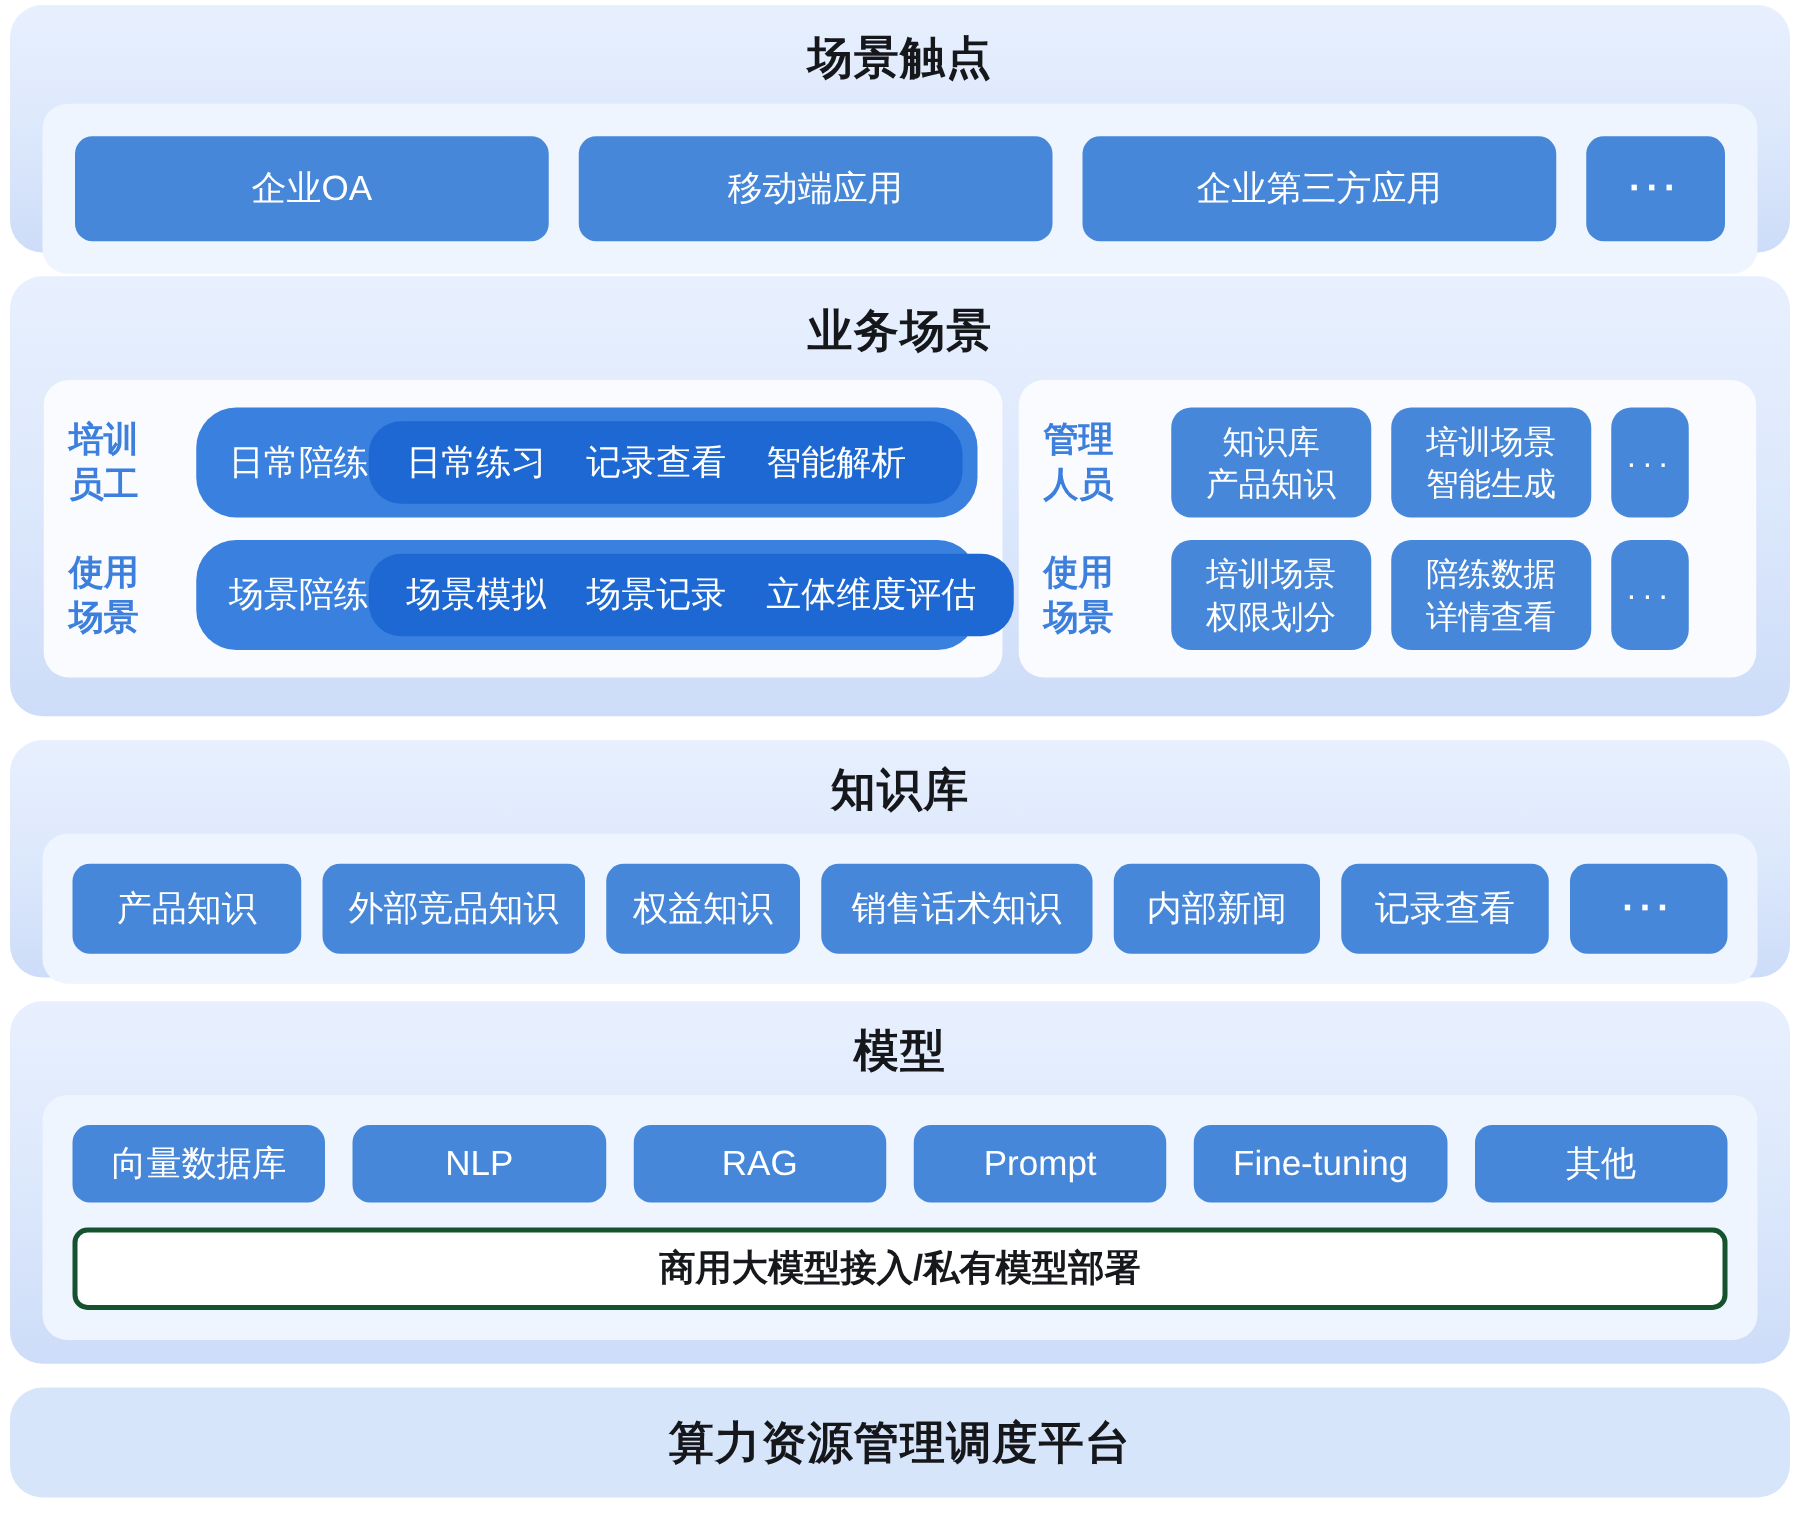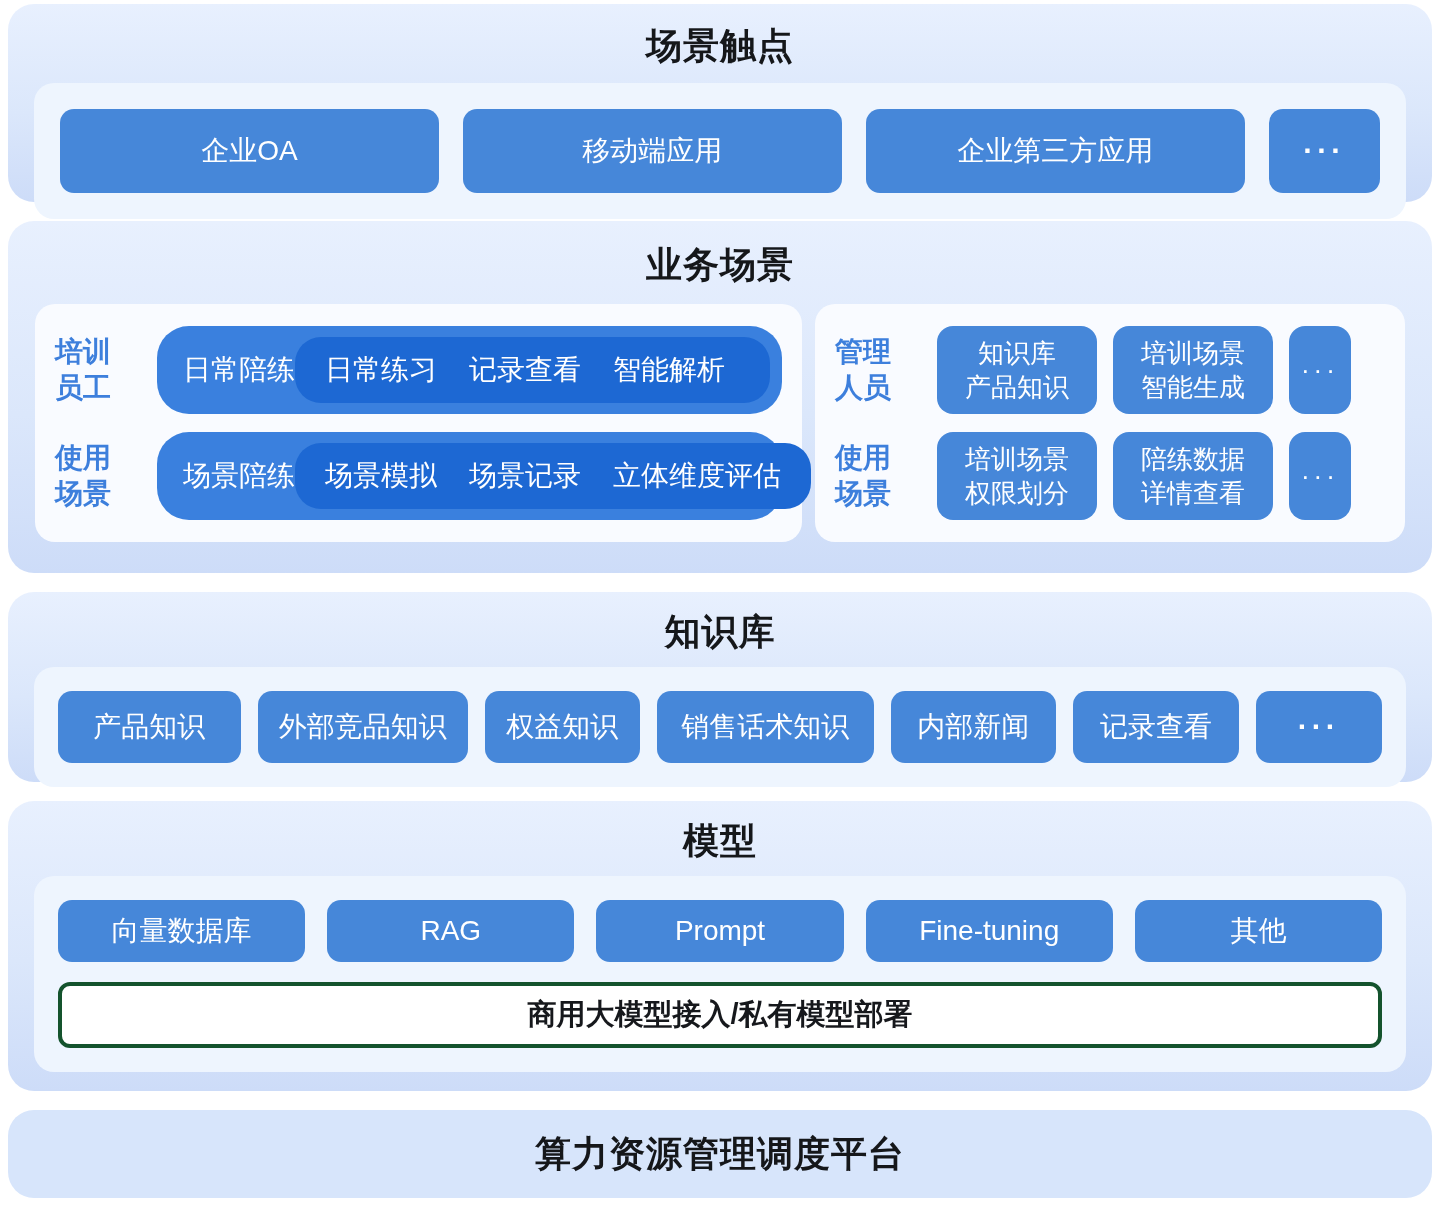--- a/index.html
+++ b/index.html
@@ -205,20 +205,21 @@
     <div class="btn k6">记录查看</div>
     <div class="btn k7 dots">···</div>
   </div>
 </section>
 
 <section class="layer has-strip s4">
   <div class="title">模型</div>
   <div class="card">
     <div class="btnrow">
       <div class="btn">向量数据库</div>
+      <div class="btn">NLP</div>
       <div class="btn">RAG</div>
       <div class="btn">Prompt</div>
       <div class="btn">Fine-tuning</div>
       <div class="btn">其他</div>
     </div>
     <div class="bar">商用大模型接入/私有模型部署</div>
   </div>
 </section>
 
 <section class="layer s5">

